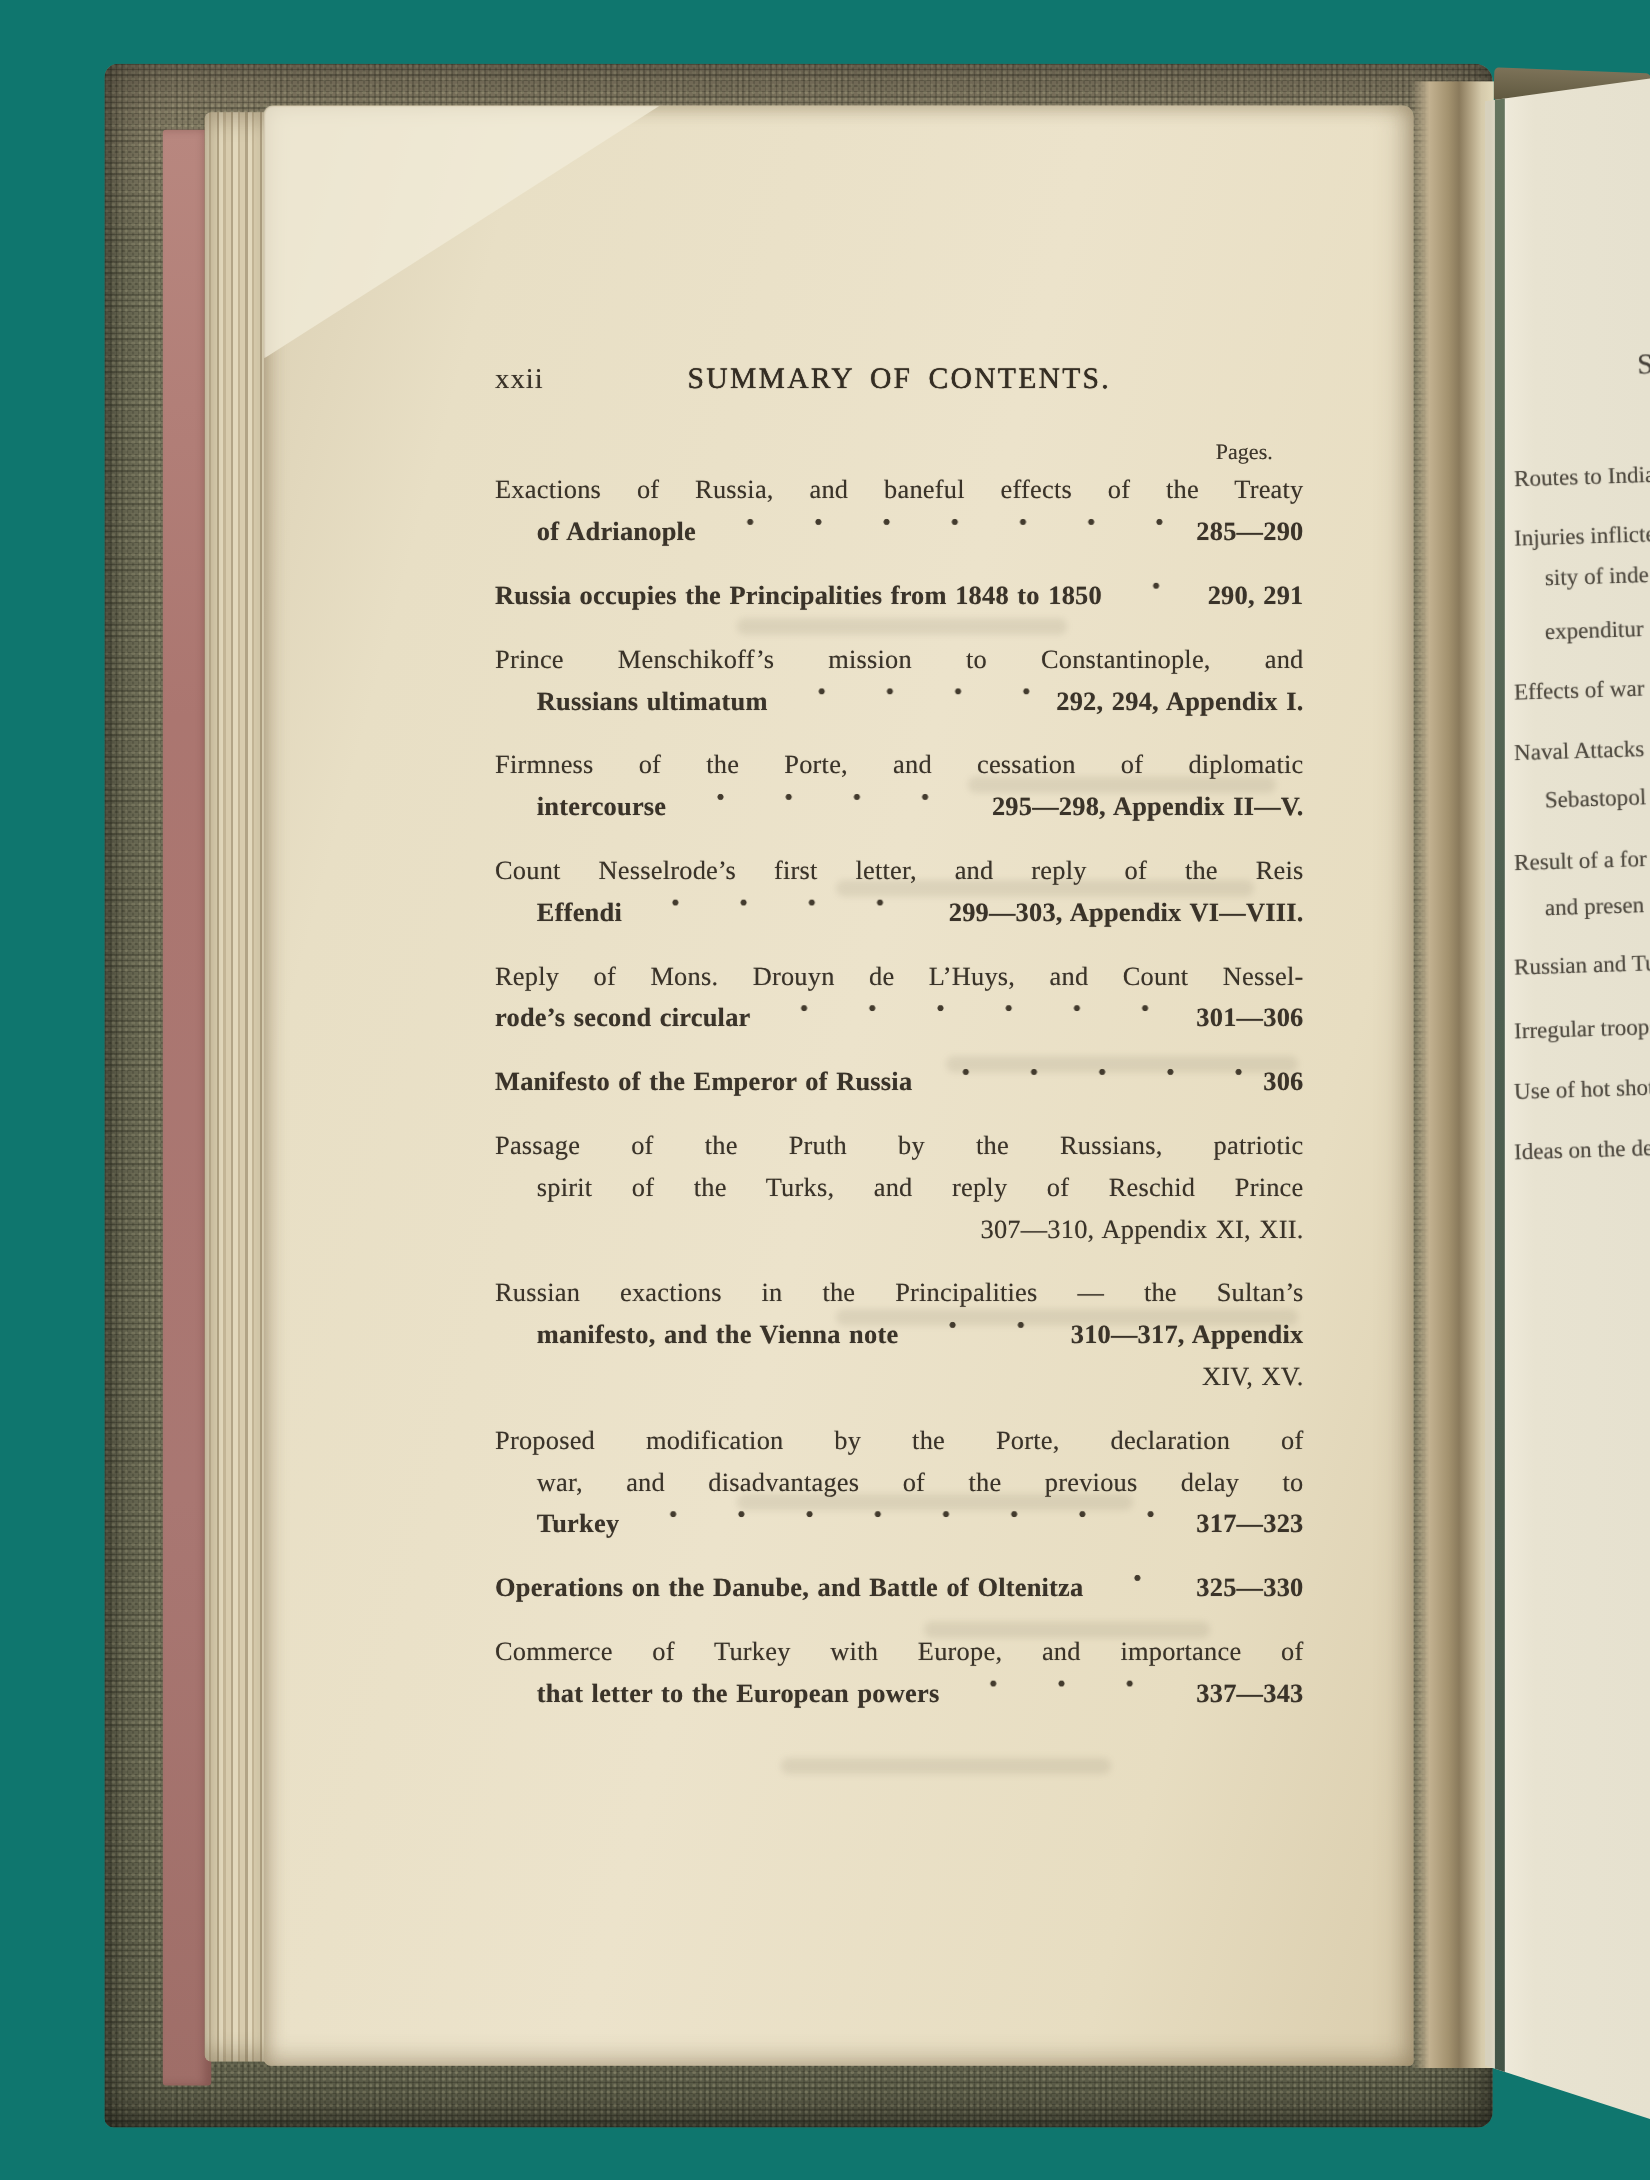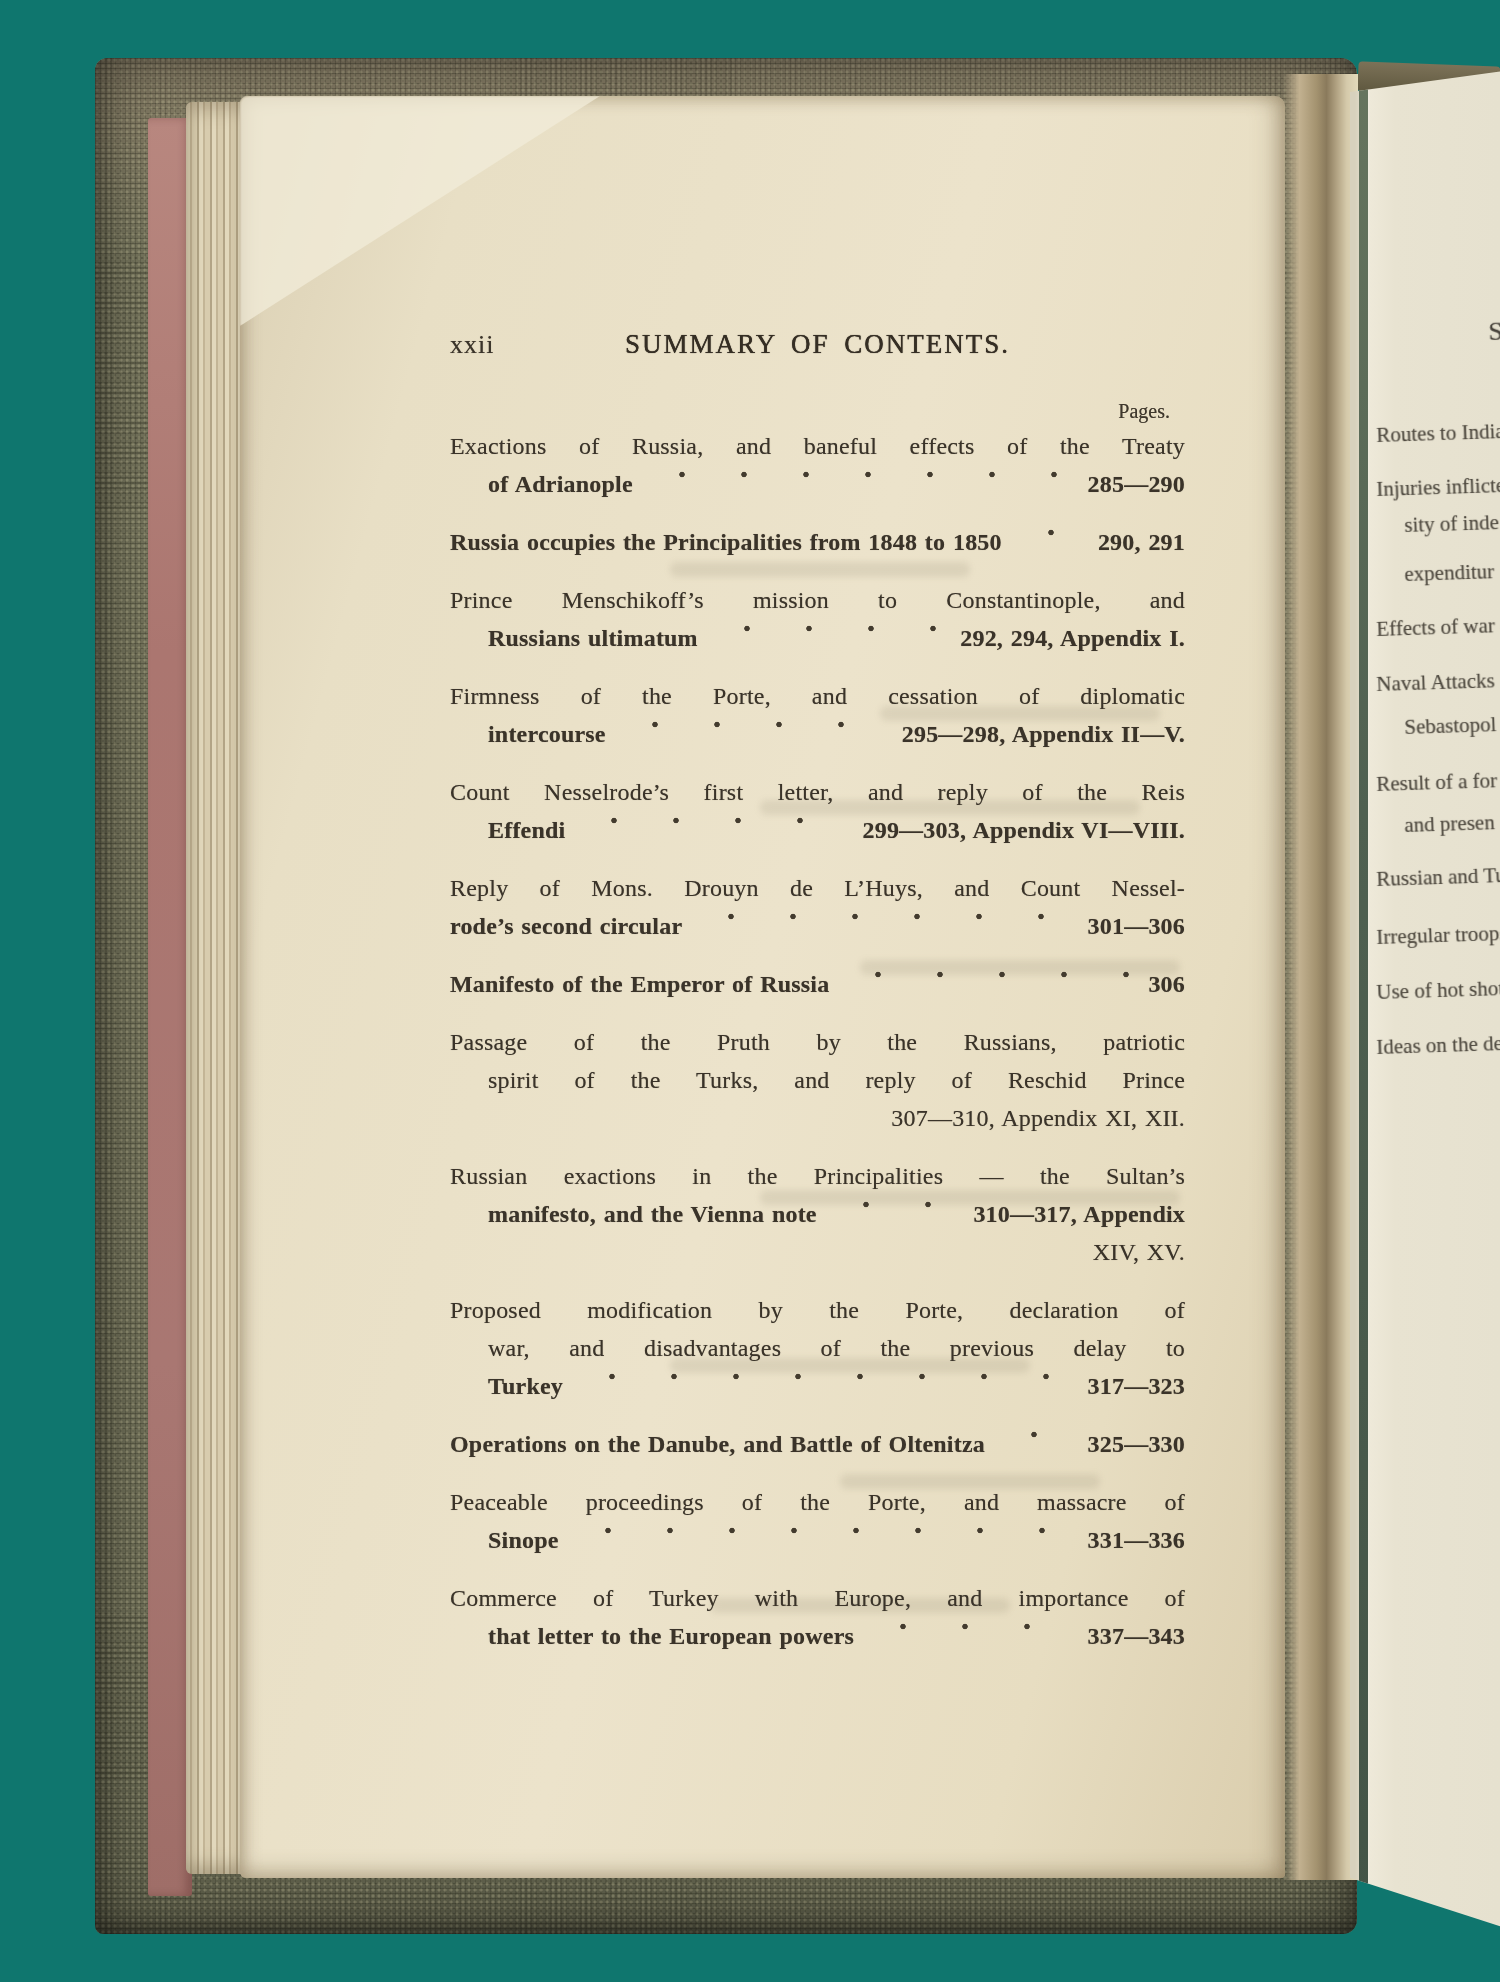--- a/index.html
+++ b/index.html
@@ -37,21 +37,21 @@
     box-shadow:inset 0 6px 14px rgba(120,100,65,.22), inset 0 -10px 18px rgba(110,90,60,.25),
                inset -20px 0 26px -12px rgba(100,80,50,.35), inset 14px 0 20px -12px rgba(120,100,70,.3);}
   .page-corner{position:absolute;left:0;top:0;width:360px;height:230px;z-index:1;
     background:#f2ecda;opacity:.75;clip-path:polygon(0 0,100% 0,0 100%);border-radius:8px 0 0 0;
     filter:blur(1px);}
   .folio{position:absolute;left:210px;top:234px;font-size:26px;color:#3a3329;
     letter-spacing:1px;text-shadow:0 0 .7px rgba(58,51,41,.6);}
   .running-title{position:absolute;left:210px;top:233px;width:735px;text-align:center;
     font-size:27px;color:#352e24;letter-spacing:2px;word-spacing:6px;
     text-shadow:0 0 1px rgba(45,38,28,.85),0 0 .5px rgba(45,38,28,.7);}
-  .pages-label{position:absolute;right:115px;top:304px;font-size:20px;color:#3e372c;
+  .pages-label{position:absolute;right:128px;top:304px;font-size:20px;color:#3e372c;
     text-shadow:0 0 .6px rgba(58,51,41,.55);}
 
   
   .toc{position:absolute;left:210px;top:331px;width:735px;z-index:10;
     font-size:24px;line-height:38px;color:#3a3329;letter-spacing:.2px;word-spacing:1.5px;
     text-shadow:0 0 .7px rgba(58,51,41,.5);}
   .entry{margin-bottom:20px;}
   .tl{min-height:38px;}
   .tl.j{text-align:justify;text-align-last:justify;}
   .tl.r{text-align:right;}
@@ -173,28 +173,20 @@
             <span class="txt">Turkey</span>
             <span class="dots"></span>
             <span class="pg">317—323</span>
           </div>
         </div>
         <div class="entry">
           <div class="tl leader">
             <span class="txt">Operations on the Danube, and Battle of Oltenitza</span>
             <span class="dots"></span>
             <span class="pg">325—330</span>
-          </div>
-        </div>
-        <div class="entry">
-          <div class="tl j">Peaceable proceedings of the Porte, and massacre of</div>
-          <div class="tl ind leader">
-            <span class="txt">Sinope</span>
-            <span class="dots"></span>
-            <span class="pg">331—336</span>
           </div>
         </div>
         <div class="entry">
           <div class="tl j">Commerce of Turkey with Europe, and importance of</div>
           <div class="tl ind leader">
             <span class="txt">that letter to the European powers</span>
             <span class="dots"></span>
             <span class="pg">337—343</span>
           </div>
         </div>

